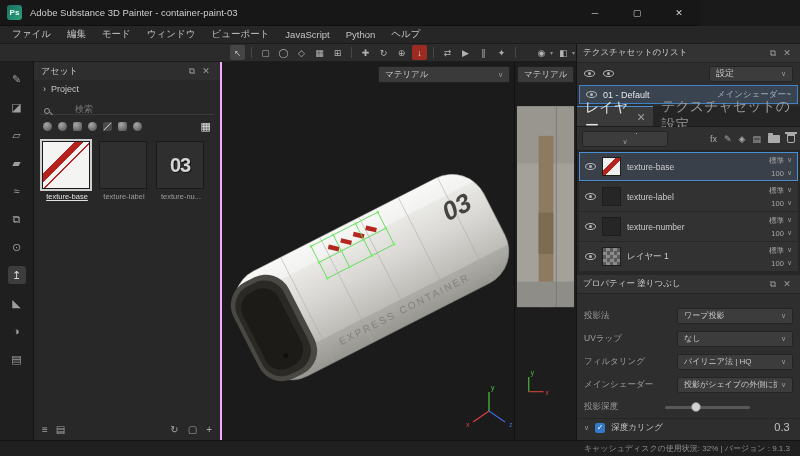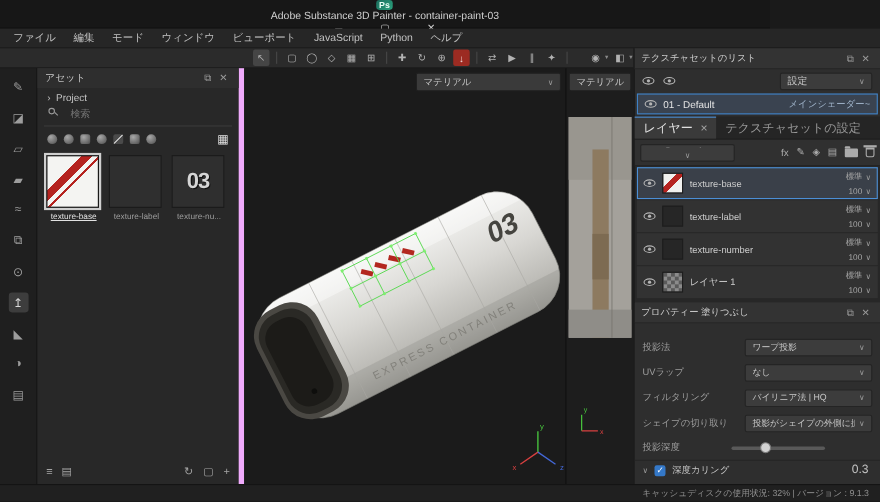--- a/index.html
+++ b/index.html
@@ -6,21 +6,21 @@
   html,body { width:800px; height:456px; overflow:hidden; }
   body {
     font-family:"Liberation Sans","DejaVu Sans",sans-serif;
     background:#1a1a1a; color:#c6c6c6; font-size:10px;
     position:relative;
   }
   .abs { position:absolute; }
 
   
   .titlebar { left:0; top:0; width:700px; height:26px; background:#171717;
-    display:flex; align-items:center; border-bottom:1px solid #101010;flex-direction:column; }
+    display:flex; align-items:center; border-bottom:1px solid #101010; }
   .app-badge { width:15px; height:15px; margin:0 8px 0 7px; border-radius:3px;
     background:linear-gradient(135deg,#1c6e5e,#2aa07c); color:#eafff5; font-size:8px;
     font-weight:bold; display:flex; align-items:center; justify-content:center; }
   .win-title { font-size:9.5px; color:#cfcfcf; flex:1; white-space:nowrap; }
   .win-controls { display:flex; height:100%; }
   .wbtn { width:42px; height:100%; display:flex; align-items:center; justify-content:center;
     color:#cfcfcf; font-size:9px; }
 
   
   .menubar { left:0; top:26px; width:800px; height:18px; background:#262626;
@@ -42,28 +42,28 @@
   
   .toolstrip { left:0; top:62px; width:34px; height:378px; background:#1f1f1f;
     display:flex; flex-direction:column; align-items:center; gap:10px; padding-top:8px;
     border-right:1px solid #151515; }
   .tool { width:18px; height:18px; display:flex; align-items:center; justify-content:center;
     color:#9d9d9d; font-size:11px; border-radius:3px; }
   .tool.active { background:#3d3d3d; color:#dadada; }
 
   
   .assets { left:34px; top:62px; width:188px; height:378px; background:#282828;
-    border-right:5px solid #f0abfc; }
+    border-right:2px solid #f0abfc; }
   .assets-hdr { height:18px; display:flex; align-items:center; padding:0 7px; background:#2e2e2e; }
   .assets-hdr .t { flex:1; font-size:9px; color:#c9c9c9; }
   .icnbtn { width:14px; height:14px; display:flex; align-items:center; justify-content:center;
     color:#9a9a9a; font-size:9px; }
   .proj-row { height:17px; display:flex; align-items:center; gap:5px; padding:0 9px;
     font-size:9px; color:#c4c4c4; }
-  .search-row { height:17px; margin:1px 6px 2px; display:flex; align-items:flex-start; gap:14px;
+  .search-row { height:17px; margin:1px 6px 2px; display:flex; align-items:flex-end; gap:25px;
     padding:0 4px; border-bottom:1px solid #3a3a3a; }
   .search-row input { background:transparent; border:none; outline:none; color:#8a8a8a;
     font-size:9px; width:120px; font-family:inherit; }
   .icn-search { width:6px; height:6px; border:1.3px solid #9a9a9a; border-radius:50%;
     position:relative; display:inline-block; }
   .icn-search::after { content:''; position:absolute; width:4px; height:1.3px; background:#9a9a9a;
     right:-3.5px; bottom:-1.5px; transform:rotate(45deg); }
   .filter-row { height:18px; display:flex; align-items:center; gap:6px; padding:0 9px; }
   .dot { width:9px; height:9px; border-radius:50%;
     background:radial-gradient(circle at 35% 30%,#a8a8a8,#4a4a4a); }
@@ -114,21 +114,21 @@
   .dd { background:#3c3c3c; border:1px solid #242424; border-radius:2px; height:16px;
     display:flex; align-items:center; padding:0 6px; gap:4px; color:#c9c9c9; }
   .settings-dd { margin-left:auto; width:84px; }
   .settings-dd .cv { flex:1; }
   .setrow { height:19px; flex:0 0 19px; margin:1px 2px 2px; border:1px solid #3f82c6;
     background:#3a4350; display:flex; align-items:center; gap:6px; padding:0 6px; }
   .setrow .nm { color:#e4e4e4; }
   .setrow .sh { margin-left:auto; color:#9fb3c9; font-size:8.5px; white-space:nowrap; }
   .tabsrow { height:21px; flex:0 0 21px; display:flex; background:#252525; align-items:stretch;
     border-bottom:1px solid #1d1d1d; }
-  .tab { display:flex; align-items:center; gap:7px; padding:4px 8px; font-size:11px; }
+  .tab { display:flex; align-items:center; gap:7px; padding:4px 8px; font-size:14px; }
   .tab.active { background:#3a3a3a; color:#e0e0e0; border-top:1px solid #4b8fd6; }
   .tab.inactive { color:#989898; }
   .tab .x { color:#a0a0a0; }
   .chrow { height:24px; flex:0 0 24px; display:flex; align-items:center; gap:4px;
     padding:0 5px; background:#303030; border-bottom:1px solid #242424; }
   .ch-dd { width:86px; font-size:8.5px;flex-direction:column; }
   .ch-dd .cv { flex:1; white-space:nowrap; overflow:hidden; }
   .ch-icons { margin-left:auto; display:flex; gap:7px; align-items:center; color:#ababab;
     font-size:9px; }
   .icn-folder { width:12px; height:8px; background:#ababab; border-radius:1px; position:relative;
@@ -144,21 +144,21 @@
     flex-direction:column; gap:1px; overflow:hidden; }
   .lrow { height:29px; flex:0 0 29px; background:#323232; display:flex; align-items:center;
     gap:6px; padding:0 5px; border:1px solid transparent; }
   .lrow.selected { border-color:#4b8fd6; background:#3a4049; }
   .lthumb { width:19px; height:19px; border:1px solid #1d1d1d; background:#262626; }
   .lthumb.base { background:linear-gradient(135deg,#f0f0ee 36%,#b5231f 36%,#b5231f 58%,#f0f0ee 58%); }
   .lthumb.checker { background:repeating-conic-gradient(#8b8b8b 0% 25%, #5a5a5a 0% 50%) 0 0/7px 7px; }
   .lname { flex:1; font-size:8.5px; color:#cccccc; white-space:nowrap; overflow:hidden; }
   .lright { display:flex; flex-direction:column; align-items:flex-end; gap:3px; font-size:7.5px;
     color:#a8a8a8; }
-  .lright .r { display:flex; align-items:flex-end; gap:3px; }
+  .lright .r { display:flex; align-items:flex-start; gap:3px; }
 
   .propsbody { flex:1; display:flex; flex-direction:column; background:#2e2e2e; }
   .pgap { flex:0 0 10px; }
   .pfield { height:23px; flex:0 0 23px; display:flex; align-items:center; gap:5px; padding:0 7px; }
   .plabel { width:88px; flex:0 0 88px; color:#9d9d9d; font-size:8.5px; white-space:nowrap;
     overflow:hidden; }
   .pdd { flex:1; font-size:8px; min-width:0; }
   .pdd .cv { flex:1; white-space:nowrap; overflow:hidden; }
   .srow { height:22px; flex:0 0 22px; display:flex; align-items:center; gap:21px; padding:0 7px; }
   .slider { flex:1; height:3px; background:#595959; border-radius:2px; position:relative; }
@@ -520,21 +520,21 @@
       </div>
     </div>
     <div class="pfield">
       <span class="plabel">フィルタリング</span>
       <div class="dd pdd">
         <span class="cv">バイリニア法 | HQ</span>
         <span class="chev">∨</span>
       </div>
     </div>
     <div class="pfield">
-      <span class="plabel">シェイプの切り取り</span>
+      <span class="plabel">メインシェーダー</span>
       <div class="dd pdd">
         <span class="cv">投影がシェイプの外側に拡張</span>
         <span class="chev">∨</span>
       </div>
     </div>
     <div class="srow">
       <span class="plabel" style="width:60px;flex:0 0 60px">投影深度</span>
       <div class="slider">
         <div class="handle" style="left:30%"></div>
       </div>

